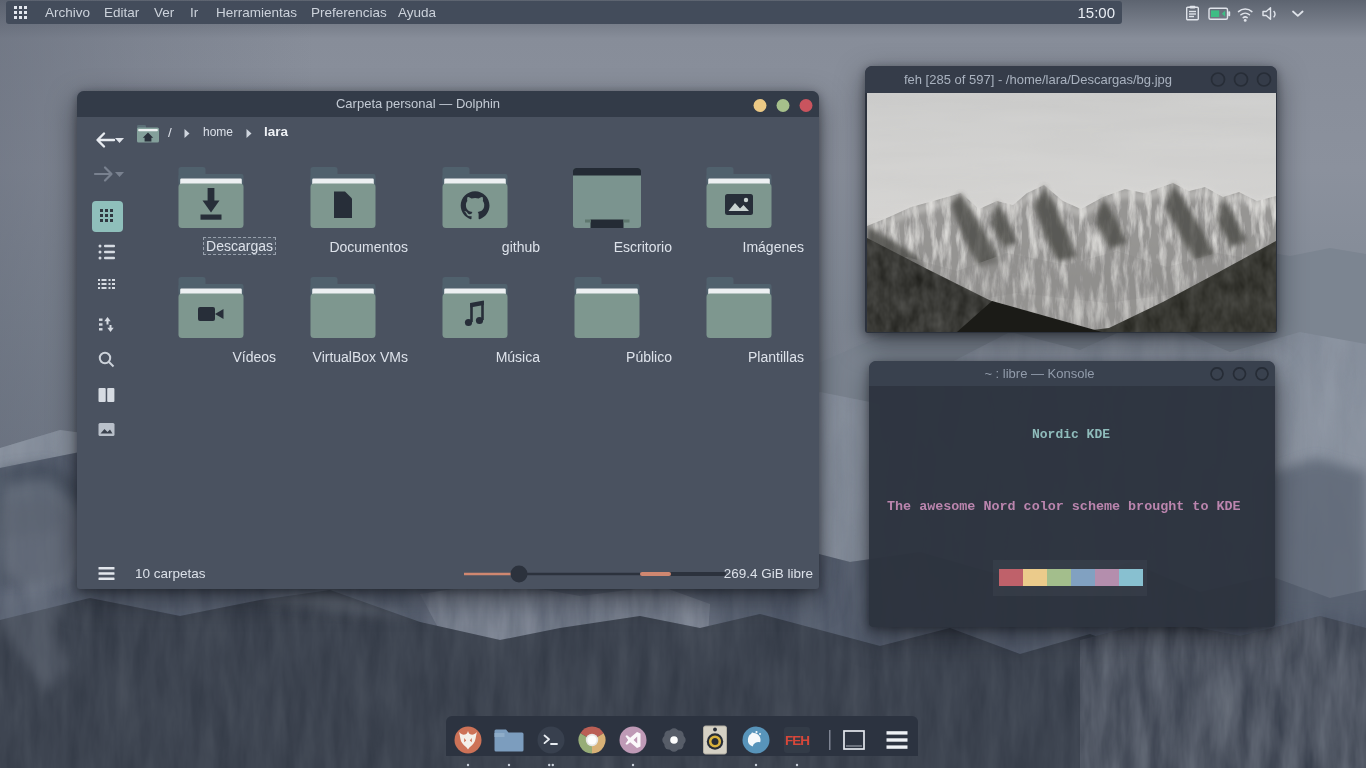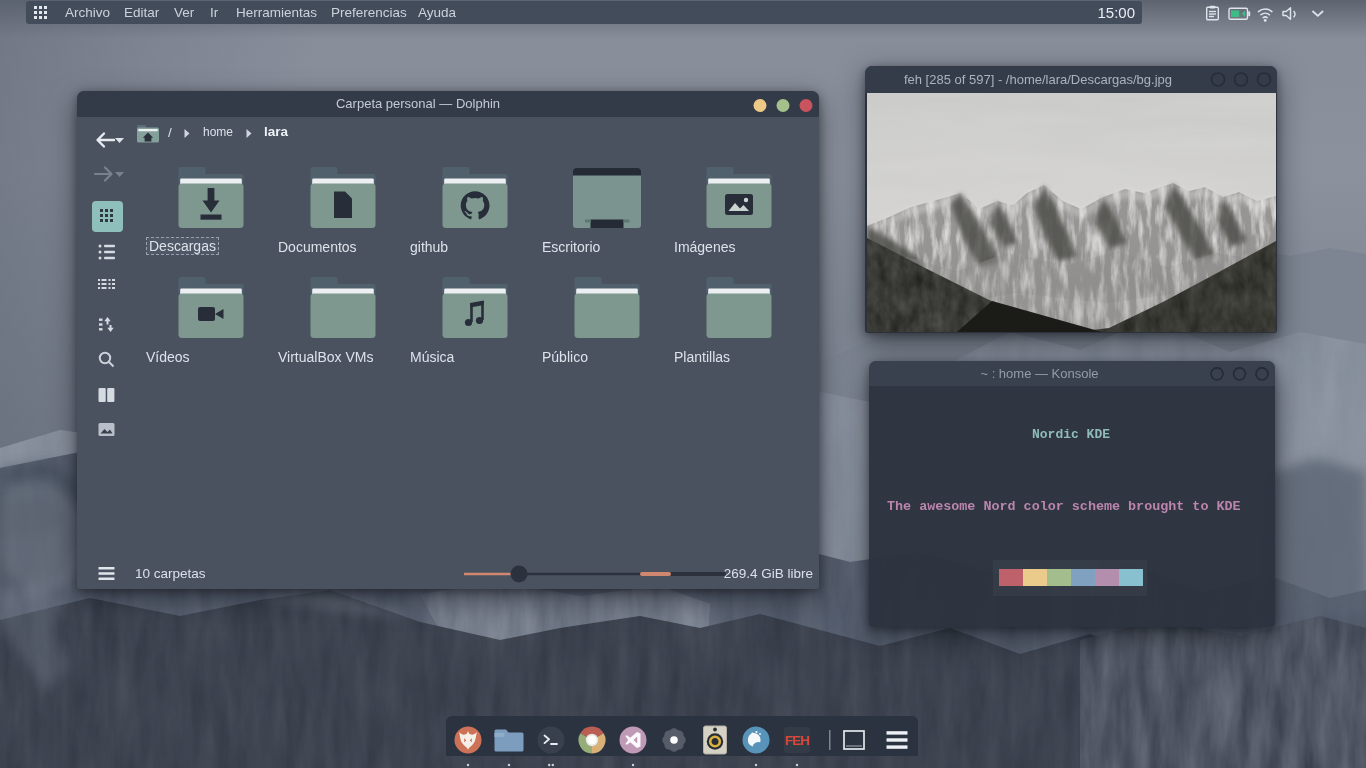--- a/index.html
+++ b/index.html
@@ -1,37 +1,37 @@
 <!DOCTYPE html>
 <html><head><meta charset="utf-8">
 <style>
 html,body{margin:0;padding:0;width:1366px;height:768px;overflow:hidden;background:#767e8c;
 font-family:"Liberation Sans",sans-serif;}
 #stage{position:absolute;inset:0;width:1366px;height:768px;}
 .abs{position:absolute;}
 
-#panel{position:absolute;left:6px;top:1px;width:1116px;height:23px;background:#434c5b;border-radius:3px;margin-left:20px;}
+#panel{position:absolute;left:6px;top:1px;width:1116px;height:23px;background:#434c5b;border-radius:3px;}
 #panel .menu{position:absolute;top:0;height:23px;line-height:23px;font-size:13.5px;color:#ccd2db;}
 #clock{position:absolute;right:7px;top:0;height:23px;line-height:24px;font-size:15px;color:#e9edf3;}
 
 .win{position:absolute;border-radius:8px 8px 3px 3px;box-shadow:0 10px 28px rgba(10,12,18,.5),0 2px 8px rgba(10,12,18,.4);}
 .tbar{position:absolute;left:0;top:0;right:0;border-radius:7px 7px 0 0;}
 .ttext{position:absolute;top:0;font-size:13px;white-space:nowrap;}
 
 #dolphin{left:77px;top:91px;width:742px;height:498px;background:#4a5260;}
 #dolphin .tbar{height:26px;background:#333b48;}
 
 #feh{left:865px;top:66px;width:412px;height:267px;background:#2c323d;}
 #feh .tbar{height:27px;background:#353c49;}
 
 #konsole{left:869px;top:361px;width:406px;height:266px;background:rgba(44,51,62,.97);}
 #konsole .tbar{height:25px;background:#39414e;border-radius:7px 7px 0 0;}
 .mono{font-family:"Liberation Mono",monospace;font-weight:bold;}
 
-.flabel{position:absolute;width:130px;text-align:left;font-size:14px;color:#dde2ea;}
+.flabel{position:absolute;width:130px;text-align:right;font-size:14px;color:#dde2ea;}
 
 #dock{position:absolute;left:446px;top:716px;width:472px;height:40px;background:#2c3340;border-radius:6px 6px 0 0;}
 </style></head>
 <body>
 <div id="stage">
 
 <svg class="abs" style="left:0;top:0" width="1366" height="768" viewBox="0 0 1366 768">
 <defs>
 <linearGradient id="sky" x1="0" y1="0" x2="0" y2="1">
  <stop offset="0" stop-color="#5d6470"></stop>
@@ -212,21 +212,21 @@
 
  <svg class="abs" style="left:345px;top:6px" width="62" height="15" viewBox="0 0 62 15">
   <circle cx="8" cy="7.5" r="6.5" fill="none" stroke="#272d37" stroke-width="1.7"></circle>
   <circle cx="31" cy="7.5" r="6.5" fill="none" stroke="#272d37" stroke-width="1.7"></circle>
   <circle cx="54" cy="7.5" r="6.5" fill="none" stroke="#272d37" stroke-width="1.7"></circle>
  </svg>
 </div>
 
 <div class="win" id="konsole">
  <div class="tbar"></div>
- <div class="ttext" style="left:0;width:341px;text-align:center;line-height:25px;color:#929cab;">~ : home — Konsole</div>
+ <div class="ttext" style="left:0;width:341px;text-align:center;line-height:25px;color:#929cab;">~ : libre — Konsole</div>
  <svg class="abs" style="left:341px;top:6px" width="60" height="14" viewBox="0 0 60 14">
   <circle cx="7" cy="6.8" r="6" fill="none" stroke="#262c36" stroke-width="1.7"></circle>
   <circle cx="29.5" cy="6.8" r="6" fill="none" stroke="#262c36" stroke-width="1.7"></circle>
   <circle cx="52" cy="6.8" r="6" fill="none" stroke="#262c36" stroke-width="1.7"></circle>
  </svg>
  <div class="mono abs" style="left:163px;top:66px;font-size:13px;color:#8fbcbb;">Nordic KDE</div>
  <div class="mono abs" style="left:18px;top:138px;font-size:13.4px;color:#bb85ae;">The awesome Nord color scheme brought to KDE</div>
  <div class="abs" style="left:124px;top:199px;width:154px;height:36px;background:rgba(216,222,233,.045);"></div>
  <div class="abs" style="left:130px;top:208px;width:144px;height:17px;font-size:0;">
   <span style="display:inline-block;width:24px;height:17px;background:#bf616a;"></span><span style="display:inline-block;width:24px;height:17px;background:#ebcb8b;"></span><span style="display:inline-block;width:24px;height:17px;background:#a3be8c;"></span><span style="display:inline-block;width:24px;height:17px;background:#81a1c1;"></span><span style="display:inline-block;width:24px;height:17px;background:#b48ead;"></span><span style="display:inline-block;width:24px;height:17px;background:#88c0d0;"></span>

